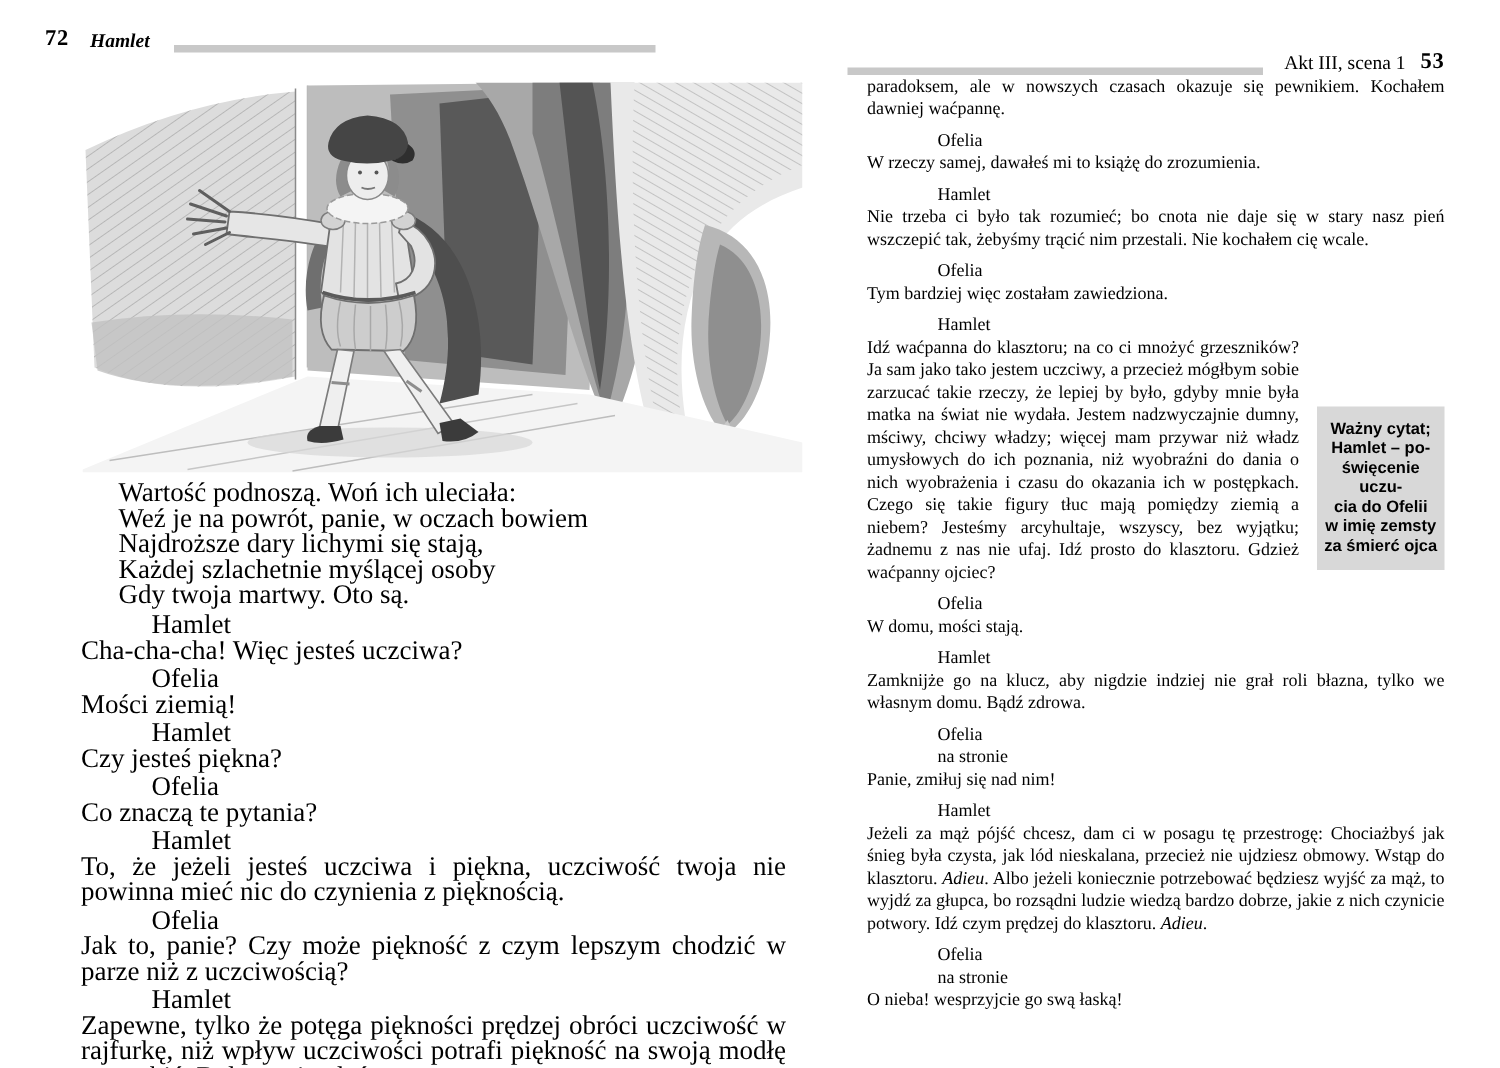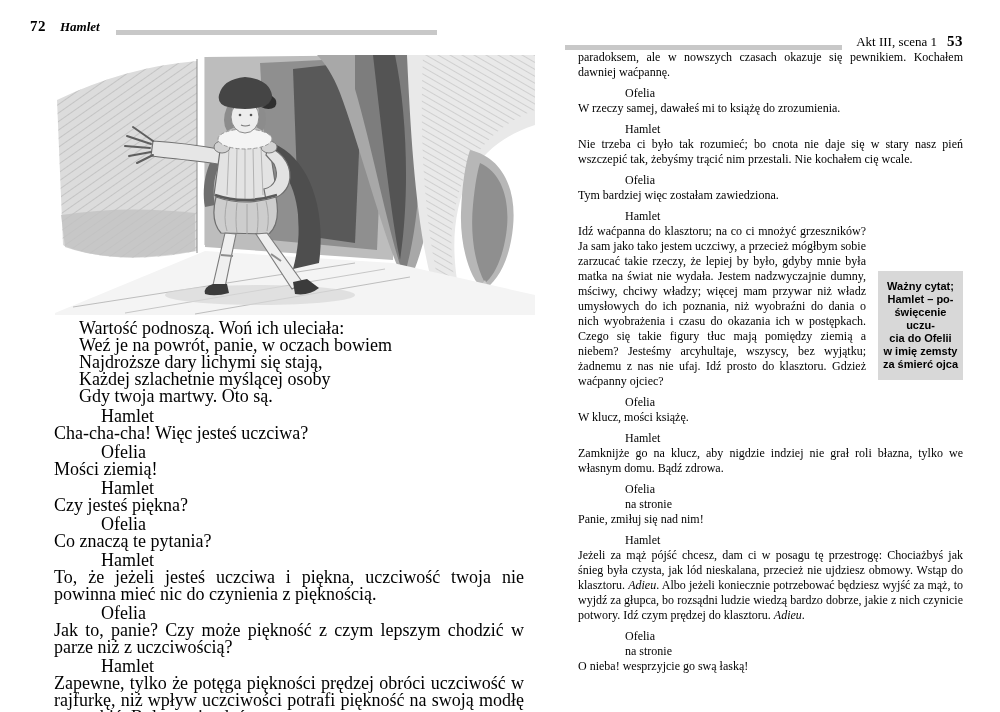--- a/index.html
+++ b/index.html
@@ -191,21 +191,21 @@
           <span class="bl">święcenie uczu-</span>
           <span class="bl">cia do Ofelii</span>
           <span class="bl">w imię zemsty</span>
           <span class="bl">za śmierć ojca</span>
         </span>
       <span>Idź waćpanna do klasztoru; na co ci mnożyć grzeszników? Ja sam jako tako jestem uczciwy, a przecież mógłbym sobie zarzucać takie rzeczy, że lepiej by było, gdyby mnie była matka na świat nie wydała. Jestem nadzwyczajnie dumny, mściwy, chciwy władzy; więcej mam przywar niż władz umysłowych do ich poznania, niż wyobraźni do dania o nich wyobrażenia i czasu do okazania ich w postępkach. Czego się takie figury tłuc mają pomiędzy ziemią a niebem? Jesteśmy arcyhultaje, wszyscy, bez wyjątku; żadnemu z nas nie ufaj. Idź prosto do klasztoru. Gdzież waćpanny ojciec?</span>
     </p>
   </div>
   <div class="entry">
     <div class="speaker">Ofelia</div>
-    <p class="dlg">W klucz, mości książę.</p>
+    <p class="dlg">W domu, mości stają.</p>
   </div>
   <div class="entry">
     <div class="speaker">Hamlet</div>
     <p class="dlg">Zamknijże go na klucz, aby nigdzie indziej nie grał roli błazna, tylko we własnym domu. Bądź zdrowa.</p>
   </div>
   <div class="entry">
     <div class="speaker">Ofelia</div>
     <div class="direction">na stronie</div>
     <p class="dlg">Panie, zmiłuj się nad nim!</p>
   </div>

